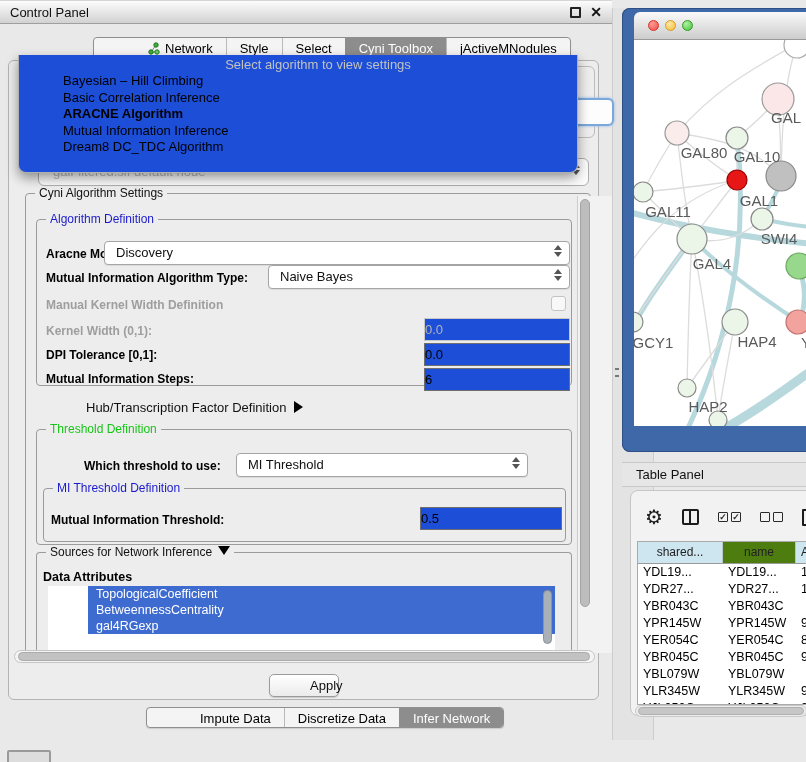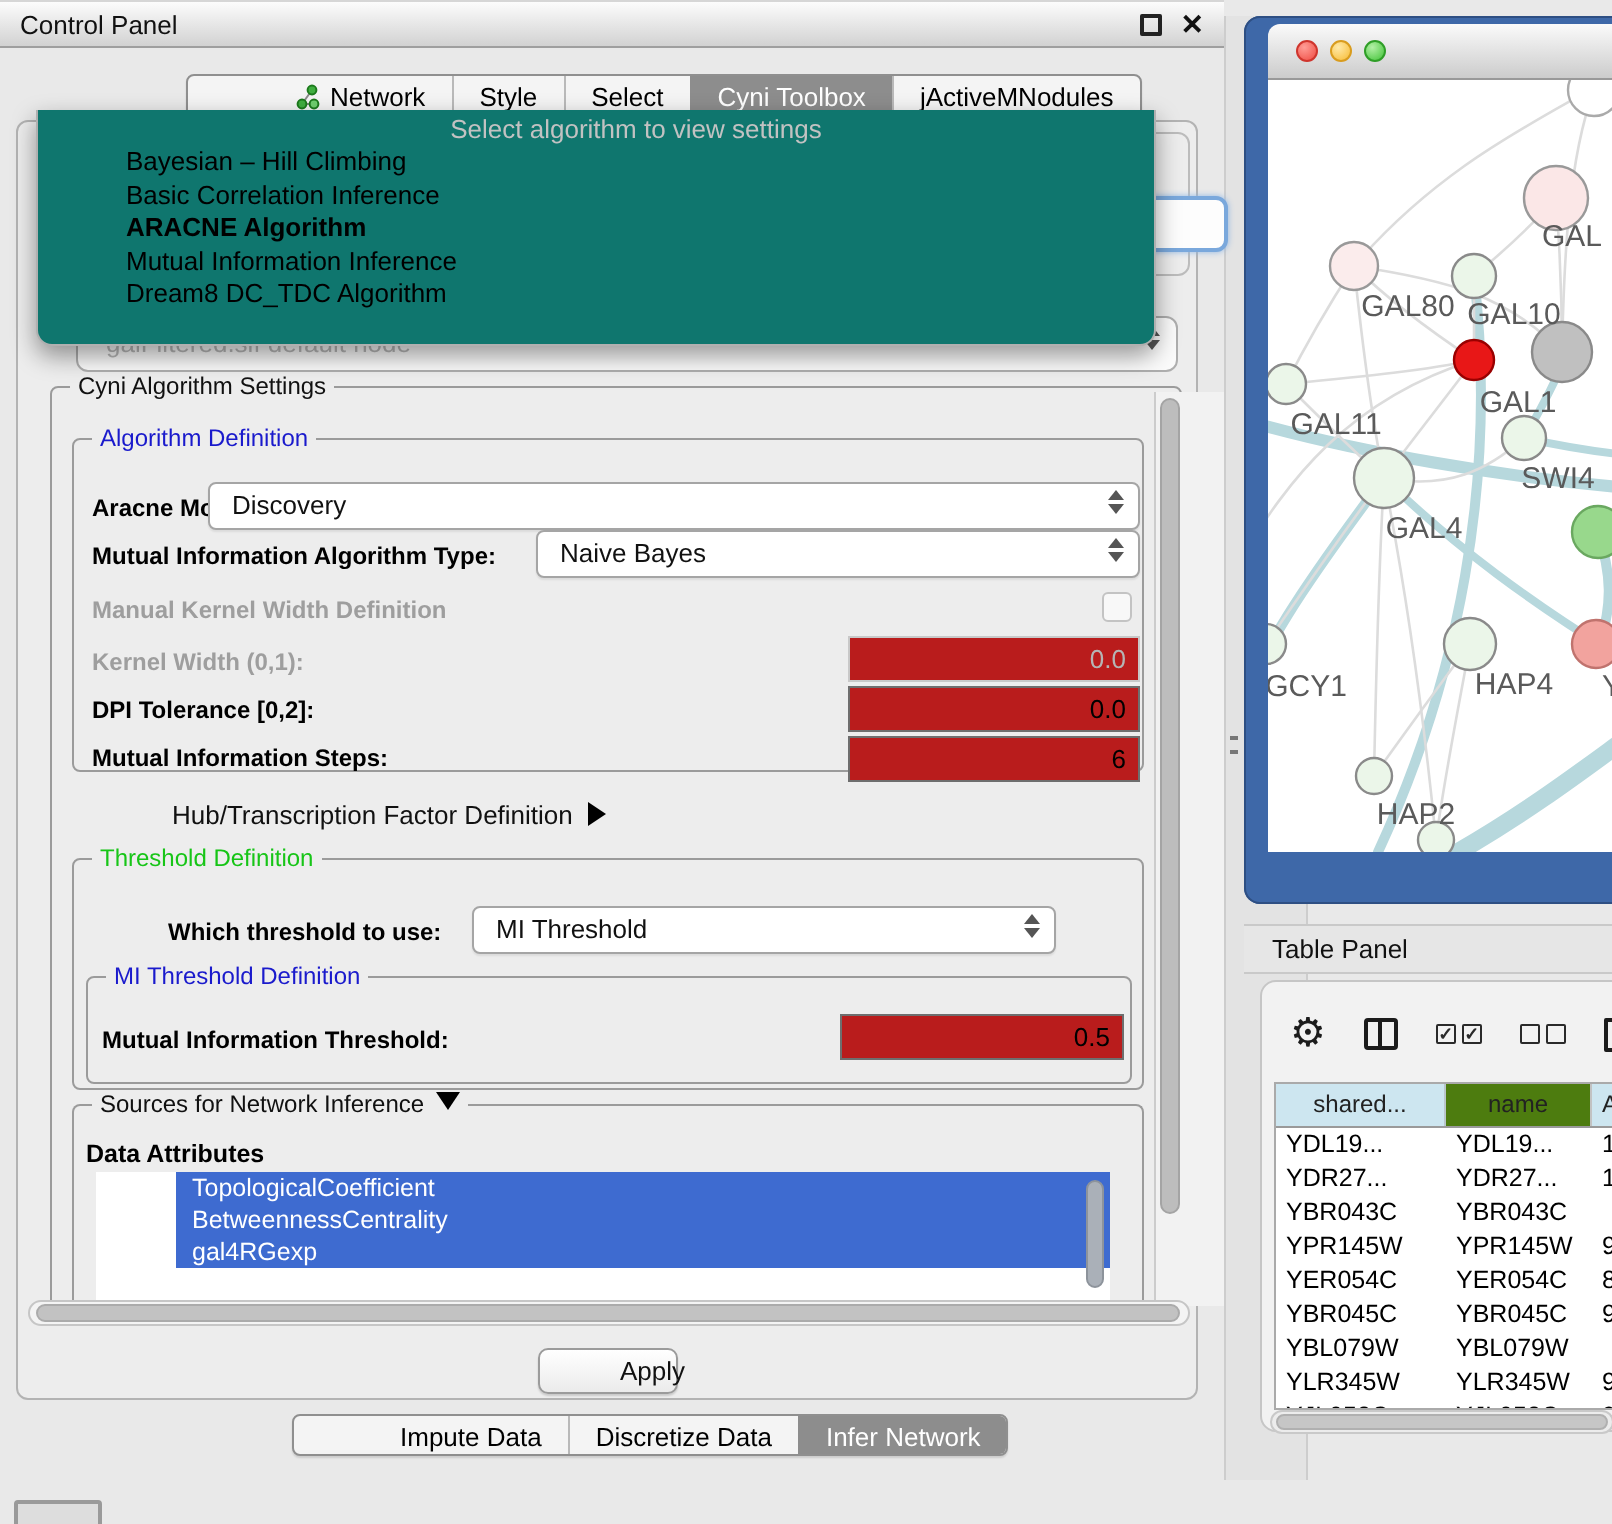--- a/index.html
+++ b/index.html
@@ -49,21 +49,21 @@
     background:#fdfdfd; border:2px solid #7aa8dc; border-radius:6px;
     box-shadow:0 0 3px #8fb6e4; z-index:3; }
   .hidden-combo { left:38px; top:158px; width:551px; height:28px;
     background:#fbfbfb; border:1px solid #aeaeae; border-radius:6px;
     color:#b9b9b9; line-height:26px; padding-left:14px; z-index:3; }
   .hidden-combo .stepper { right:8px; top:4px; }
 
   
   .popup {
     left:18px; top:55px; width:560px; height:118px; z-index:10;
-    background:#0f766e; border:1px solid #b0b0b0; border-top:none;
+    background:#1d4ed8; border:1px solid #b0b0b0; border-top:none;
     border-radius:0 0 8px 8px;
     box-shadow:0 5px 12px rgba(0,0,0,.40);
     overflow:hidden;
   }
   .popup-placeholder { text-align:center; color:#c2c2c2; height:17px; line-height:17px; margin-top:1px; }
   .popup-item { height:16.5px; line-height:16.5px; padding-left:4px; color:#000; }
   .popup-item.bold { font-weight:bold; }
 
   
   .group { border:1px solid #9b9b9b; border-radius:4px; }
@@ -82,22 +82,22 @@
     border:1px solid #a5a5a5; border-radius:4px;
     font-size:13px; line-height:22px; padding-left:11px;
     box-shadow:0 1px 1px rgba(0,0,0,.08);
   }
   .stepper { position:absolute; right:7px; top:3px; width:9px; display:flex; flex-direction:column; align-items:center; line-height:8px; }
   .stepper i { width:0; height:0; border-left:4px solid transparent; border-right:4px solid transparent; display:block; }
   .stepper .up { border-bottom:5px solid #555; margin-bottom:2px; }
   .stepper .dn { border-top:5px solid #555; }
 
   .field {
-    position:absolute; height:23px; background:#b91c1c;
-    font-size:13px; line-height:21px; text-align:right; padding-right:6px;
+    position:absolute; height:23px; background:#1d4ed8;
+    font-size:13px; line-height:21px; padding-right:6px;
   }
   .field.en { border:1px solid #6e6e6e; color:#000; }
   .field.dis { border:1px solid #c8c8c8; color:#b5b5b5; }
 
   .checkbox { position:absolute; width:15px; height:15px; background:#f8f8f8;
     border:1px solid #c3c3c3; border-radius:3px; }
 
   .tri-right { display:inline-block; width:0; height:0;
     border-top:6px solid transparent; border-bottom:6px solid transparent;
     border-left:9px solid #000; margin-left:8px; vertical-align:-1px; }
@@ -262,21 +262,21 @@
   <span>Naive Bayes</span>
   <span class="stepper">
       <i class="up"></i>
       <i class="dn"></i>
     </span>
 </div>
 <span class="lbl dis" style="left:46px; top:298px;">Manual Kernel Width Definition</span>
 <div class="checkbox" style="left:551px; top:296px;"></div>
 <span class="lbl dis" style="left:46px; top:324px;">Kernel Width (0,1):</span>
 <div class="field dis" style="left:424px; top:318px; width:146px;">0.0</div>
-<span class="lbl" style="left:46px; top:348px;">DPI Tolerance [0,2]:</span>
+<span class="lbl" style="left:46px; top:348px;">DPI Tolerance [0,1]:</span>
 <div class="field en" style="left:424px; top:343px; width:146px;">0.0</div>
 <span class="lbl" style="left:46px; top:372px;">Mutual Information Steps:</span>
 <div class="field en" style="left:424px; top:368px; width:146px;">6</div>
 
 <div class="abs" style="left:46px; top:400px; font-size:13px;">
   <span>Hub/Transcription Factor Definition</span><span class="tri-right"></span>
 </div>
 
 <div class="abs group" style="left:36px; top:429px; width:536px; height:116px;">
   <span class="group-title t-green">Threshold Definition</span>

